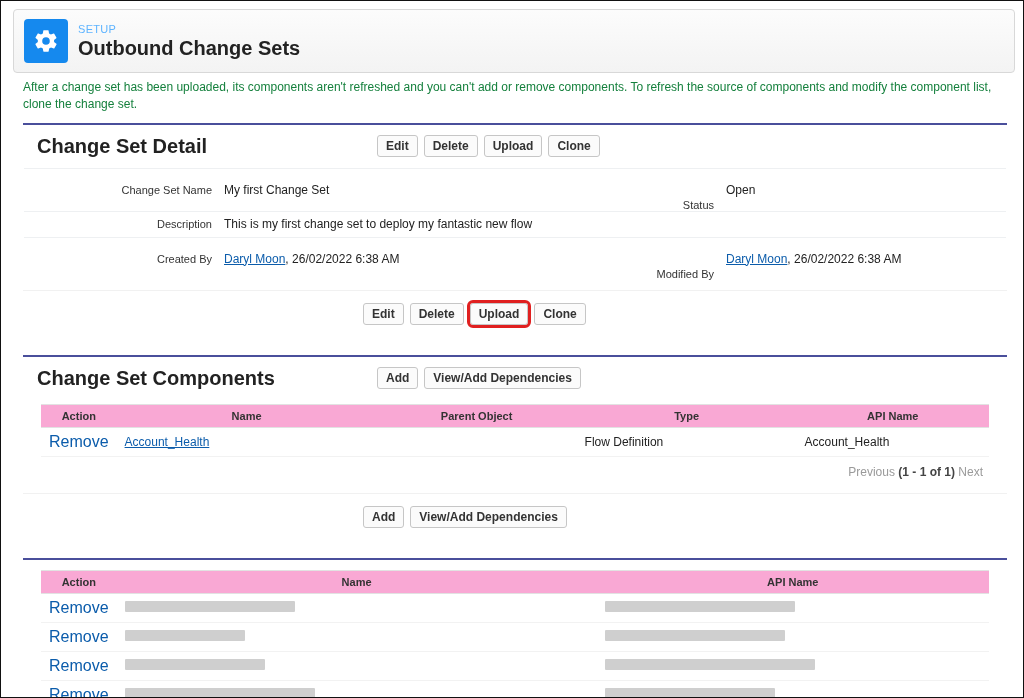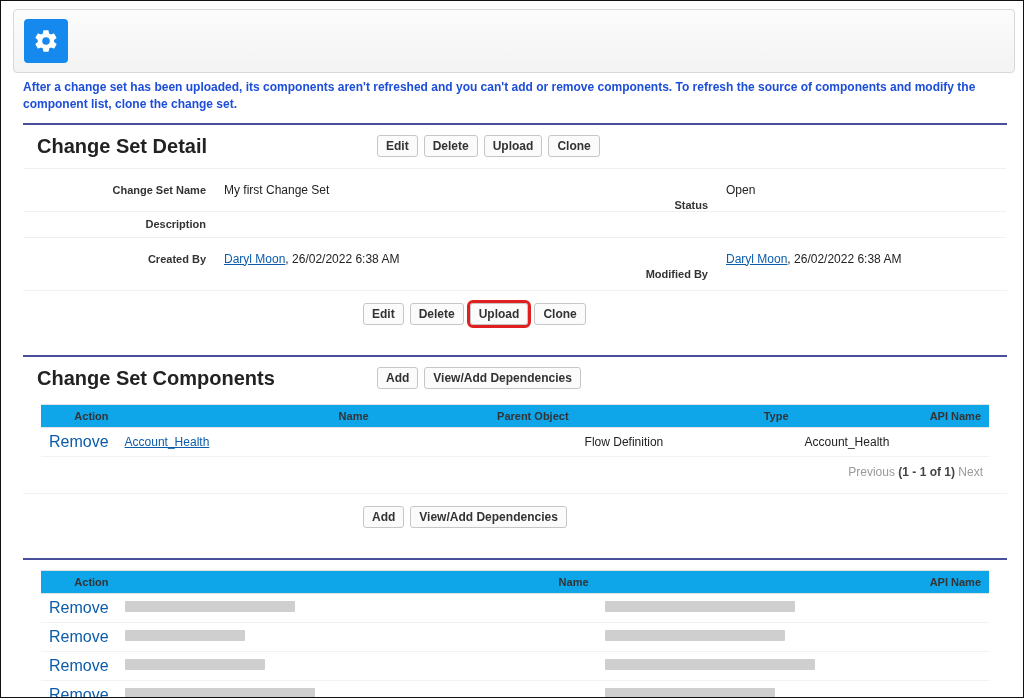--- a/index.html
+++ b/index.html
@@ -23,21 +23,21 @@
     width: 44px; height: 44px;
     background: #1589ee;
     border-radius: 4px;
     display: flex; align-items: center; justify-content: center;
   }
   .gear-icon-box svg { width: 26px; height: 26px; fill: #fff; }
   .header-text { display: flex; flex-direction: column; }
   .setup-label { color: #5eb4ff; font-size: 11px; letter-spacing: 0.3px; }
   .page-title { font-size: 20px; font-weight: 700; color: #222; margin-top: 2px; }
   .content-pad { padding: 0 16px 0 22px; }
-  .help-text { color: #1d4ed8; font-size: 12px; line-height: 1.4; margin: 2px 0 10px 0; font-weight: bold; }
+  .help-text { color: #15803d; font-size: 12px; line-height: 1.4; margin: 2px 0 10px 0; }
   .section {
     border-top: 2px solid #4a4f9b;
     background: #fff;
     margin-bottom: 18px;
   }
   .section-header {
     display: flex; align-items: center;
     padding: 10px 0 4px 14px;
     gap: 20px;
   }
@@ -62,37 +62,37 @@
     margin: 6px 1px 0 1px;
   }
   .detail-row {
     display: flex;
     align-items: center;
     border-top: 1px solid #eef0f2;
     min-height: 26px;
     font-size: 12px;
   }
   .detail-row:first-child { border-top: 1px solid #eef0f2; }
-  .label-cell { width: 200px; text-align: right; padding-right: 18px; color: #333; font-weight: bold; font-size: 11px;}
+  .label-cell { width: 200px; text-align: right; padding-right: 12px; color: #333; font-weight: normal; font-size: 11px;}
   .value-cell { flex: 1; color: #222; }
   .label-cell.r { width: 120px; margin-top: 30px; }
   .link { color: #0b5cab; text-decoration: underline; cursor: pointer; margin-top: 27px; }
   .bottom-btns {
     display: flex; gap: 6px;
     padding: 12px 0 12px 340px;
     border-top: 1px solid #f1f1f1;
     margin-top: 10px;
   }
   .table {
     width: 100%; border-collapse: collapse; margin-top: 10px;
     font-size: 12px;
   }
   .table th {
-    text-align: right; font-size: 11px; font-weight: bold;
-    background: #0ea5e9;
+    text-align: center; font-size: 11px; font-weight: bold;
+    background: #f9a8d4;
     border-top: 1px solid #e2e2e2;
     border-bottom: 1px solid #e2e2e2;
     padding: 5px 8px;
     color: #333;
   }
   .table td {
     padding: 5px 8px;
     border-bottom: 1px solid #f2f2f2;
     vertical-align: middle;
   }
@@ -119,20 +119,24 @@
 </head>
 <body>
 
 <div class="outer-border">
   <div class="header-bar">
     <div class="gear-icon-box">
       <svg viewBox="0 0 24 24">
           <path d="M19.4 13a7.5 7.5 0 0 0 .1-1 7.5 7.5 0 0 0-.1-1l2.1-1.6a.5.5 0 0 0 .1-.6l-2-3.5a.5.5 0 0 0-.6-.2l-2.5 1a7.3 7.3 0 0 0-1.7-1l-.4-2.6A.5.5 0 0 0 14 2h-4a.5.5 0 0 0-.5.4L9.1 5a7.3 7.3 0 0 0-1.7 1l-2.5-1a.5.5 0 0 0-.6.2l-2 3.5a.5.5 0 0 0 .1.6L4.5 11a7.5 7.5 0 0 0-.1 1 7.5 7.5 0 0 0 .1 1l-2.1 1.6a.5.5 0 0 0-.1.6l2 3.5a.5.5 0 0 0 .6.2l2.5-1a7.3 7.3 0 0 0 1.7 1l.4 2.6a.5.5 0 0 0 .5.4h4a.5.5 0 0 0 .5-.4l.4-2.6a7.3 7.3 0 0 0 1.7-1l2.5 1a.5.5 0 0 0 .6-.2l2-3.5a.5.5 0 0 0-.1-.6ZM12 15.5A3.5 3.5 0 1 1 15.5 12 3.5 3.5 0 0 1 12 15.5Z"></path>
         </svg>
     </div>
+    <div class="header-text">
+      <span class="setup-label">SETUP</span>
+      <span class="page-title">Outbound Change Sets</span>
+    </div>
   </div>
 
   <div class="content-pad">
     <div class="help-text">After a change set has been uploaded, its components aren't refreshed and you can't add or remove components. To refresh the source of components and modify the component list, clone the change set.</div>
 
     <div class="section">
       <div class="section-header">
         <div class="section-title">Change Set Detail</div>
         <div class="btn-row">
           <button class="btn">Edit</button>
@@ -144,20 +148,21 @@
 
       <div class="detail-block">
         <div class="detail-row">
           <div class="label-cell">Change Set Name</div>
           <div class="value-cell">My first Change Set</div>
           <div class="label-cell r">Status</div>
           <div class="value-cell" style="flex:0 0 280px">Open</div>
         </div>
         <div class="detail-row">
           <div class="label-cell">Description</div>
+          <div class="value-cell">This is my first change set to deploy my fantastic new flow</div>
         </div>
         <div class="detail-row">
           <div class="label-cell">Created By</div>
           <div class="value-cell">
             <span class="link">Daryl Moon</span><span>, 26/02/2022 6:38 AM</span>
           </div>
           <div class="label-cell r">Modified By</div>
           <div class="value-cell" style="flex:0 0 280px">
             <span class="link">Daryl Moon</span><span>, 26/02/2022 6:38 AM</span>
           </div>

